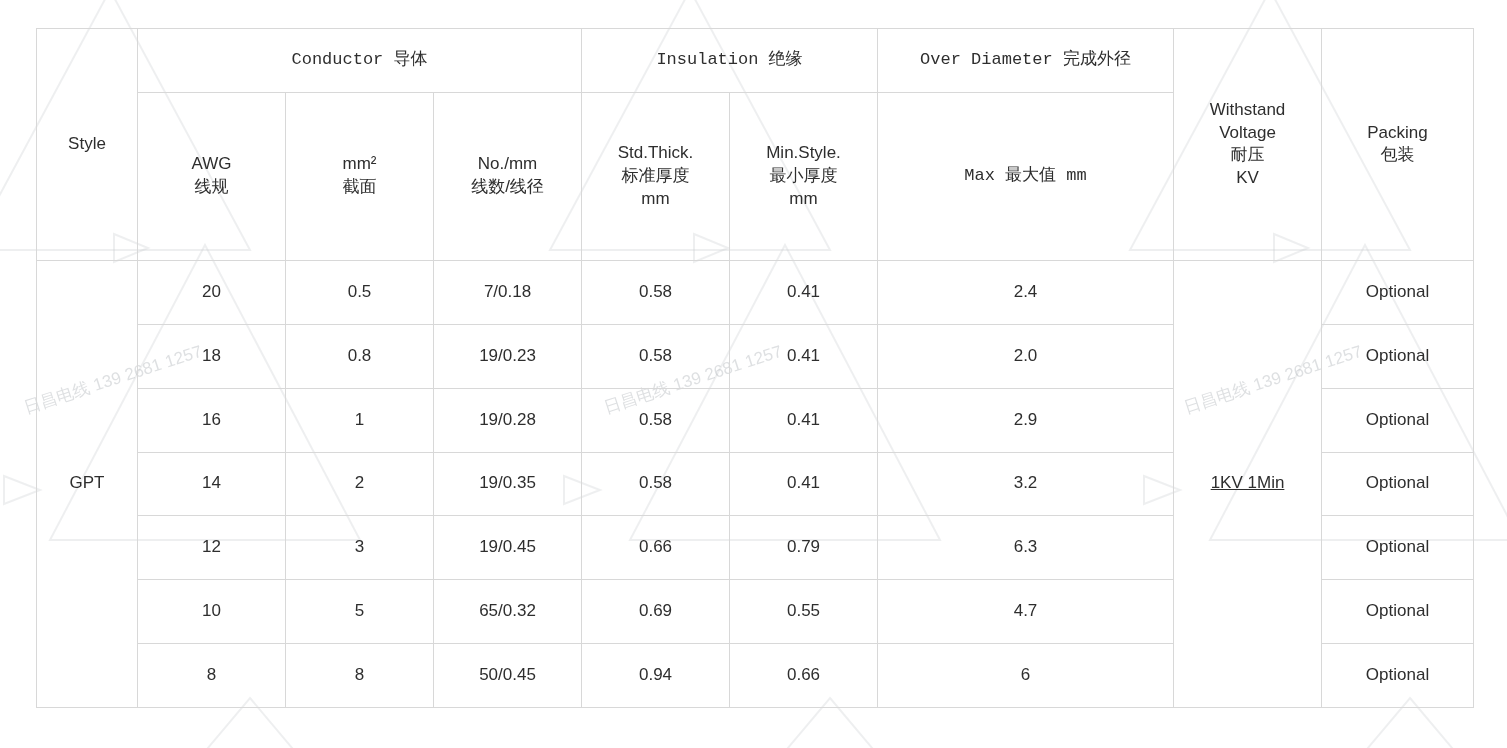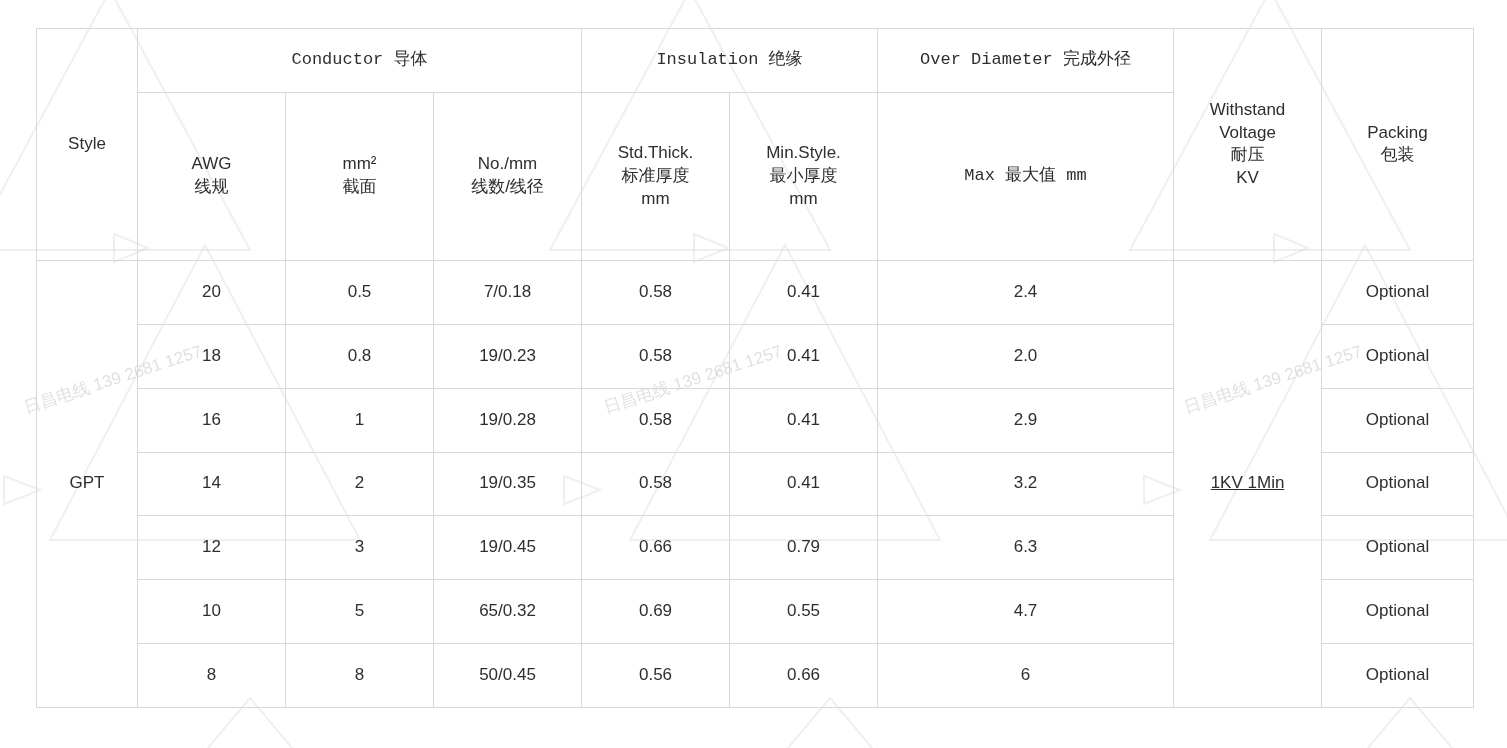--- a/index.html
+++ b/index.html
@@ -270,20 +270,20 @@
         <td class="data-cell">65/0.32</td>
         <td class="data-cell">0.69</td>
         <td class="data-cell">0.55</td>
         <td class="data-cell">4.7</td>
         <td class="data-cell">Optional</td>
       </tr>
       <tr>
         <td class="data-cell">8</td>
         <td class="data-cell">8</td>
         <td class="data-cell">50/0.45</td>
-        <td class="data-cell">0.56</td>
+        <td class="data-cell">0.94</td>
         <td class="data-cell">0.66</td>
         <td class="data-cell">6</td>
         <td class="data-cell">Optional</td>
       </tr>
     </tbody>
   </table>
 </div>
 
 </body></html>

